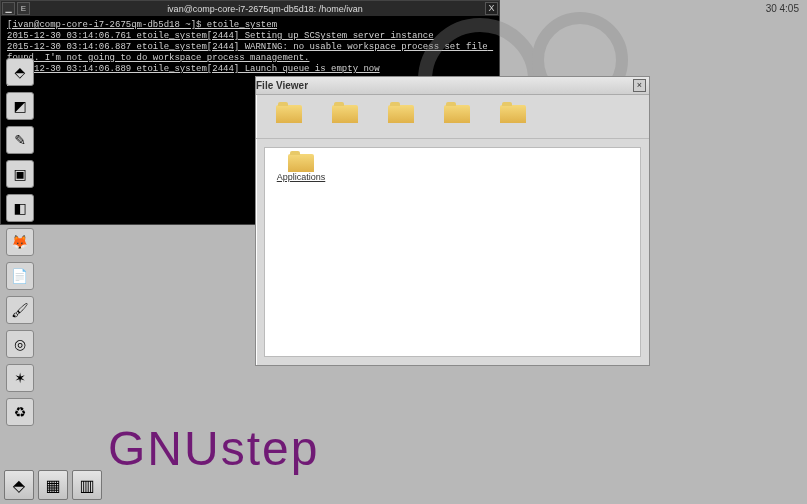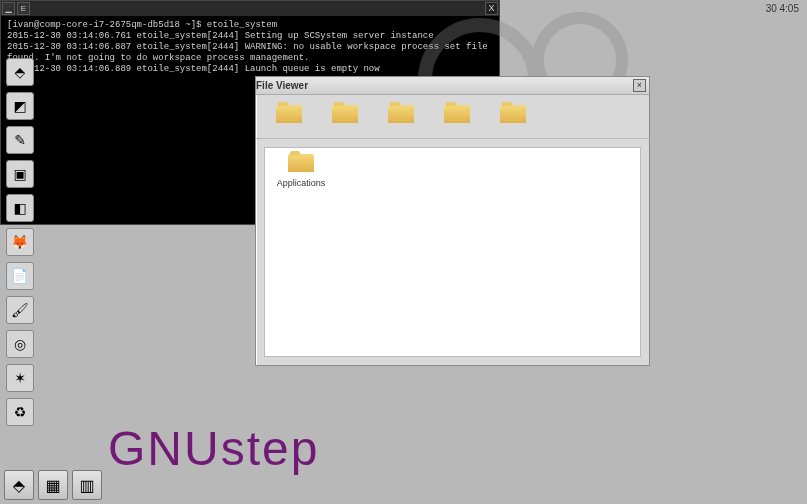--- a/index.html
+++ b/index.html
@@ -122,21 +122,21 @@
   }
   .fv-body {
     background: #fff;
     margin: 8px;
     height: 210px;
     border: 1px solid #bbb;
     padding: 6px;
     display: flex; align-items: flex-start; gap: 22px;
     flex-wrap: wrap;
   }
-  .fv-item { display: flex; flex-direction: column; align-items: center; gap: 6px; font-size: 9px; color: #333; width: 60px; }
+  .fv-item { display: flex; flex-direction: column; align-items: center; gap: 0; font-size: 9px; color: #333; width: 60px; text-decoration: underline; }
   
   .win-term {
     top: 112px; left: 135px;
     width: 500px; height: 225px;
     background: #000;
     border: 1px solid #444;
   }
   .term-title {
     height: 15px;
     background: #2a2a2a;
@@ -157,20 +157,21 @@
     background: #222; border: 1px solid #555;
     color: #ccc; font-size: 9px; text-align: center; line-height: 11px;
     cursor: pointer;
   }
   .term-body {
     padding: 4px 6px;
     font-family: "Courier New", monospace;
     font-size: 9px; line-height: 11px;
     color: #cfcfcf;
     white-space: pre-wrap;
+    text-decoration: underline;
   }
   .cursor {
     display: inline-block; width: 6px; height: 10px;
     background: #cfcfcf; vertical-align: bottom;
   }
 </style>
 </head>
 <body>
 
 <div class="bg-circles">
@@ -233,16 +234,17 @@
         <div class="folder-glyph"></div>
         <span>Applications</span>
       </div>
     </div>
 </div>
 
 <div class="win-term">
   <div class="term-title">
     <div class="mini">▁</div>
     <div class="mini">E</div>
+    <span class="label">ivan@comp-core-i7-2675qm-db5d18: /home/ivan</span>
     <div class="term-close">X</div>
   </div>
   <div class="term-body" id="term-body"><div>[ivan@comp-core-i7-2675qm-db5d18 ~]$ etoile_system</div><div>2015-12-30 03:14:06.761 etoile_system[2444] Setting up SCSystem server instance</div><div>2015-12-30 03:14:06.887 etoile_system[2444] WARNING: no usable workspace process set file found. I'm not going to do workspace process management.</div><div>2015-12-30 03:14:06.889 etoile_system[2444] Launch queue is empty now</div><span class="cursor"></span></div>
 </div>
 
 </body></html>

